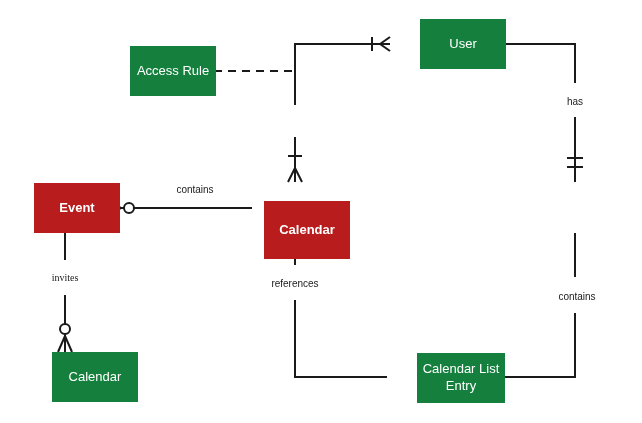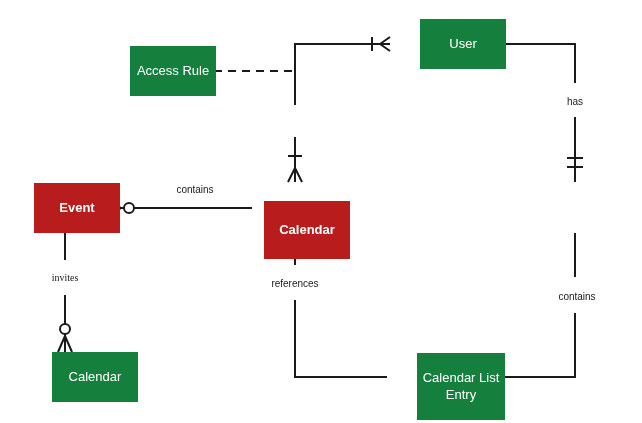--- a/index.html
+++ b/index.html
@@ -82,21 +82,21 @@
 
   <div class="entity orange" style="left:22px;top:183px;width:86px;height:50px;">Event</div>
 
   <div class="entity orange" style="left:252px;top:201px;width:86px;height:58px;">Calendar</div>
 
   <div class="entity green" style="left:100px;top:46px;width:86px;height:50px;">Access Rule</div>
 
   <div class="entity green" style="left:390px;top:19px;width:86px;height:50px;">User</div>
 
 
-  <div class="entity green" style="left:387px;top:353px;width:88px;height:67px;">Calendar List Entry</div>
+  <div class="entity green" style="left:387px;top:353px;width:88px;height:50px;">Calendar List Entry</div>
 
   <div class="entity green" style="left:22px;top:352px;width:86px;height:50px;">Calendar</div>
 
   <div class="rel-label" style="left:195px;top:189px;">contains</div>
 
 
   <div class="rel-label" style="left:575px;top:101px;">has</div>
 
   <div class="rel-label" style="left:577px;top:296px;">contains</div>
 

